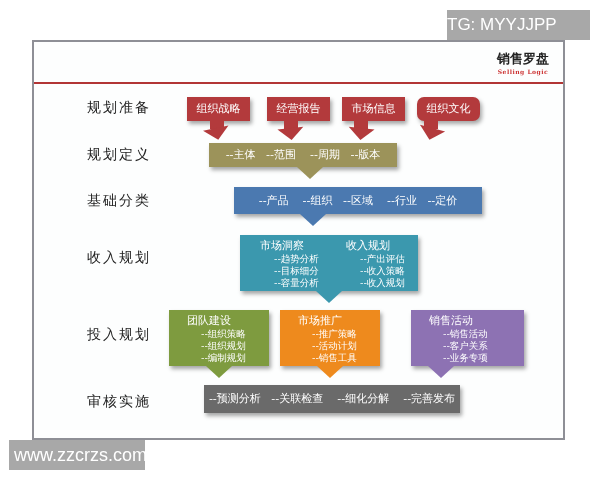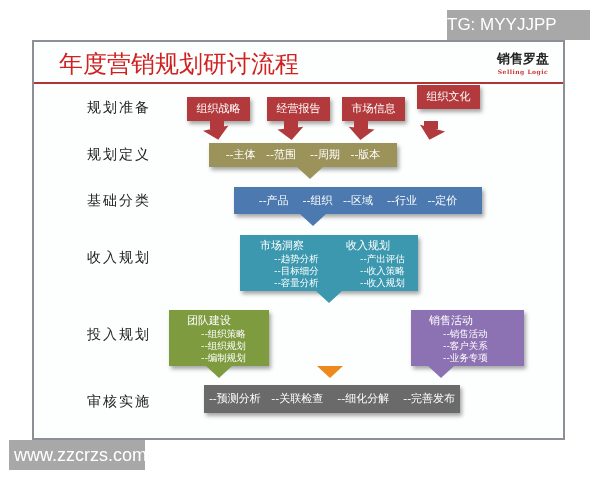--- a/index.html
+++ b/index.html
@@ -37,21 +37,20 @@
   .col { position:absolute; }
   .col .h { font-size:11px; }
   .col .s { font-size:9.5px; padding-left:14px; line-height:12px; }
 </style>
 </head>
 <body>
 
 <div class="wm-top">TG: MYYJJPP</div>
 
 <div class="slide">
-  <div class="title">年度营销规划研讨流程</div>
   <div class="logo">
     <div class="logo-cn">销售罗盘</div>
     <div class="logo-en">Selling Logic</div>
   </div>
   <div class="title-rule"></div>
 
   <div class="stage" style="top:57px">规划准备</div>
   <div class="stage" style="top:104px">规划定义</div>
   <div class="stage" style="top:150px">基础分类</div>
   <div class="stage" style="top:207px">收入规划</div>
@@ -63,21 +62,21 @@
   <div class="arrow" style="left:170px; top:86px; border-top:12px solid #b33a3c; transform:rotate(-12deg);"></div>
 
   <div class="box red" style="left:233px; top:55px;">经营报告</div>
   <div class="redstem" style="left:250px; top:79px; width:14px; height:8px;"></div>
   <div class="arrow" style="left:244px; top:86px; border-top:12px solid #b33a3c; transform:rotate(-6deg);"></div>
 
   <div class="box red" style="left:308px; top:55px;">市场信息</div>
   <div class="redstem" style="left:320px; top:79px; width:14px; height:8px;"></div>
   <div class="arrow" style="left:314px; top:86px; border-top:12px solid #b33a3c; transform:rotate(6deg);"></div>
 
-  <div class="box red" style="left:383px; top:43px;">组织文化</div>
+  <div class="box red" style="left:383px; top:55px;border-radius:7px;">组织文化</div>
   <div class="redstem" style="left:390px; top:79px; width:14px; height:8px;"></div>
   <div class="arrow" style="left:384px; top:86px; border-top:12px solid #b33a3c; transform:rotate(15deg);"></div>
 
   <div class="box bar olive" style="left:175px; top:101px; width:188px; height:24px; line-height:24px;">--主体   --范围    --周期   --版本</div>
   <div class="arrow" style="left:263px; top:125px; border-top:12px solid #9c935a;"></div>
 
   <div class="box bar blue" style="left:160px; top:145px; width:248px; height:27px; line-height:27px;">--产品    --组织   --区域    --行业   --定价</div>
   <div class="arrow" style="left:266px; top:172px; border-top:12px solid #4b79b0;"></div>
 
   <div class="box teal" style="left:206px; top:193px; width:178px; height:56px;">
@@ -99,20 +98,28 @@
   <div class="box green" style="left:135px; top:268px; width:100px; height:56px;">
     <div class="col" style="left:18px; top:3px;">
       <div class="h">团队建设</div>
       <div class="s">--组织策略</div>
       <div class="s">--组织规划</div>
       <div class="s">--编制规划</div>
     </div>
   </div>
   <div class="arrow" style="left:172px; top:324px; border-top:12px solid #7e9b3f;"></div>
 
+  <div class="box orange" style="left:246px; top:268px; width:100px; height:56px;">
+    <div class="col" style="left:18px; top:3px;">
+      <div class="h">市场推广</div>
+      <div class="s">--推广策略</div>
+      <div class="s">--活动计划</div>
+      <div class="s">--销售工具</div>
+    </div>
+  </div>
   <div class="arrow" style="left:283px; top:324px; border-top:12px solid #ee8a1d;"></div>
 
   <div class="box purple" style="left:357px; top:268px; width:113px; height:56px;margin-left:20px;">
     <div class="col" style="left:18px; top:3px;">
       <div class="h">销售活动</div>
       <div class="s">--销售活动</div>
       <div class="s">--客户关系</div>
       <div class="s">--业务专项</div>
     </div>
   </div>

